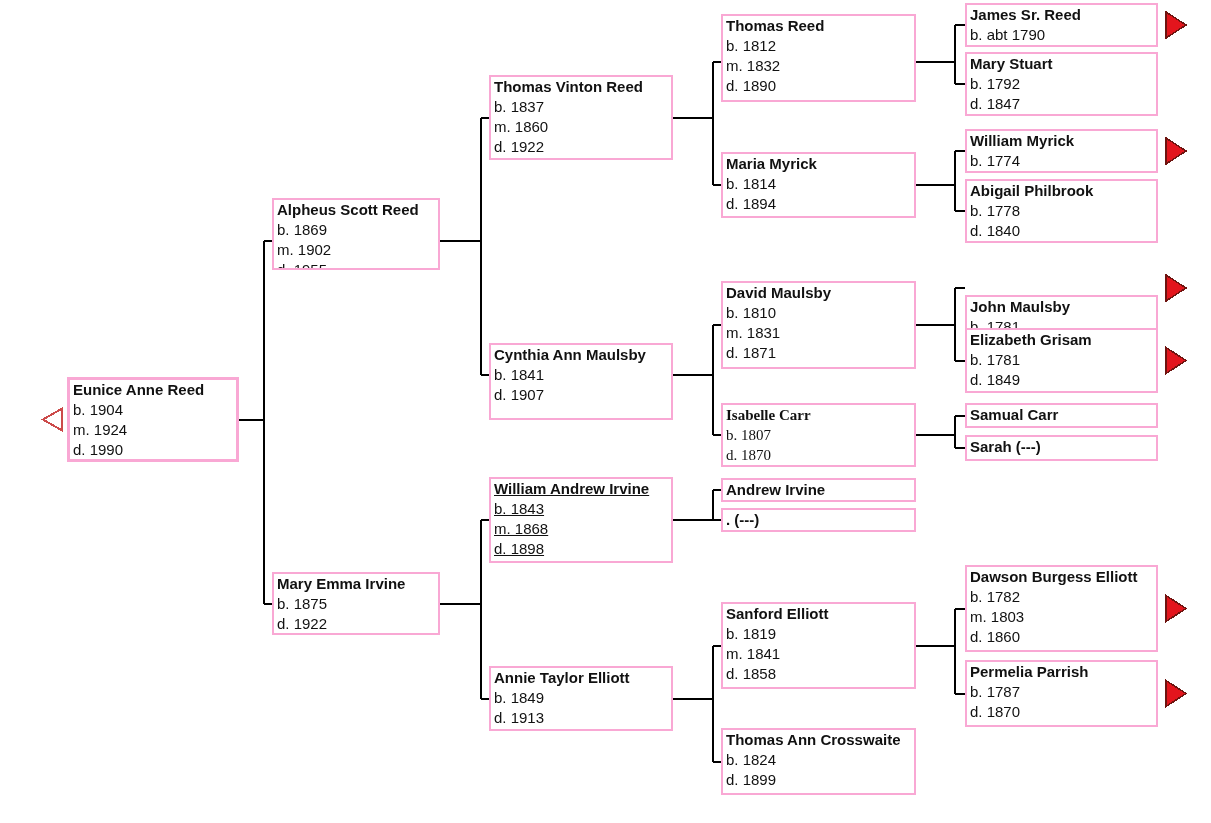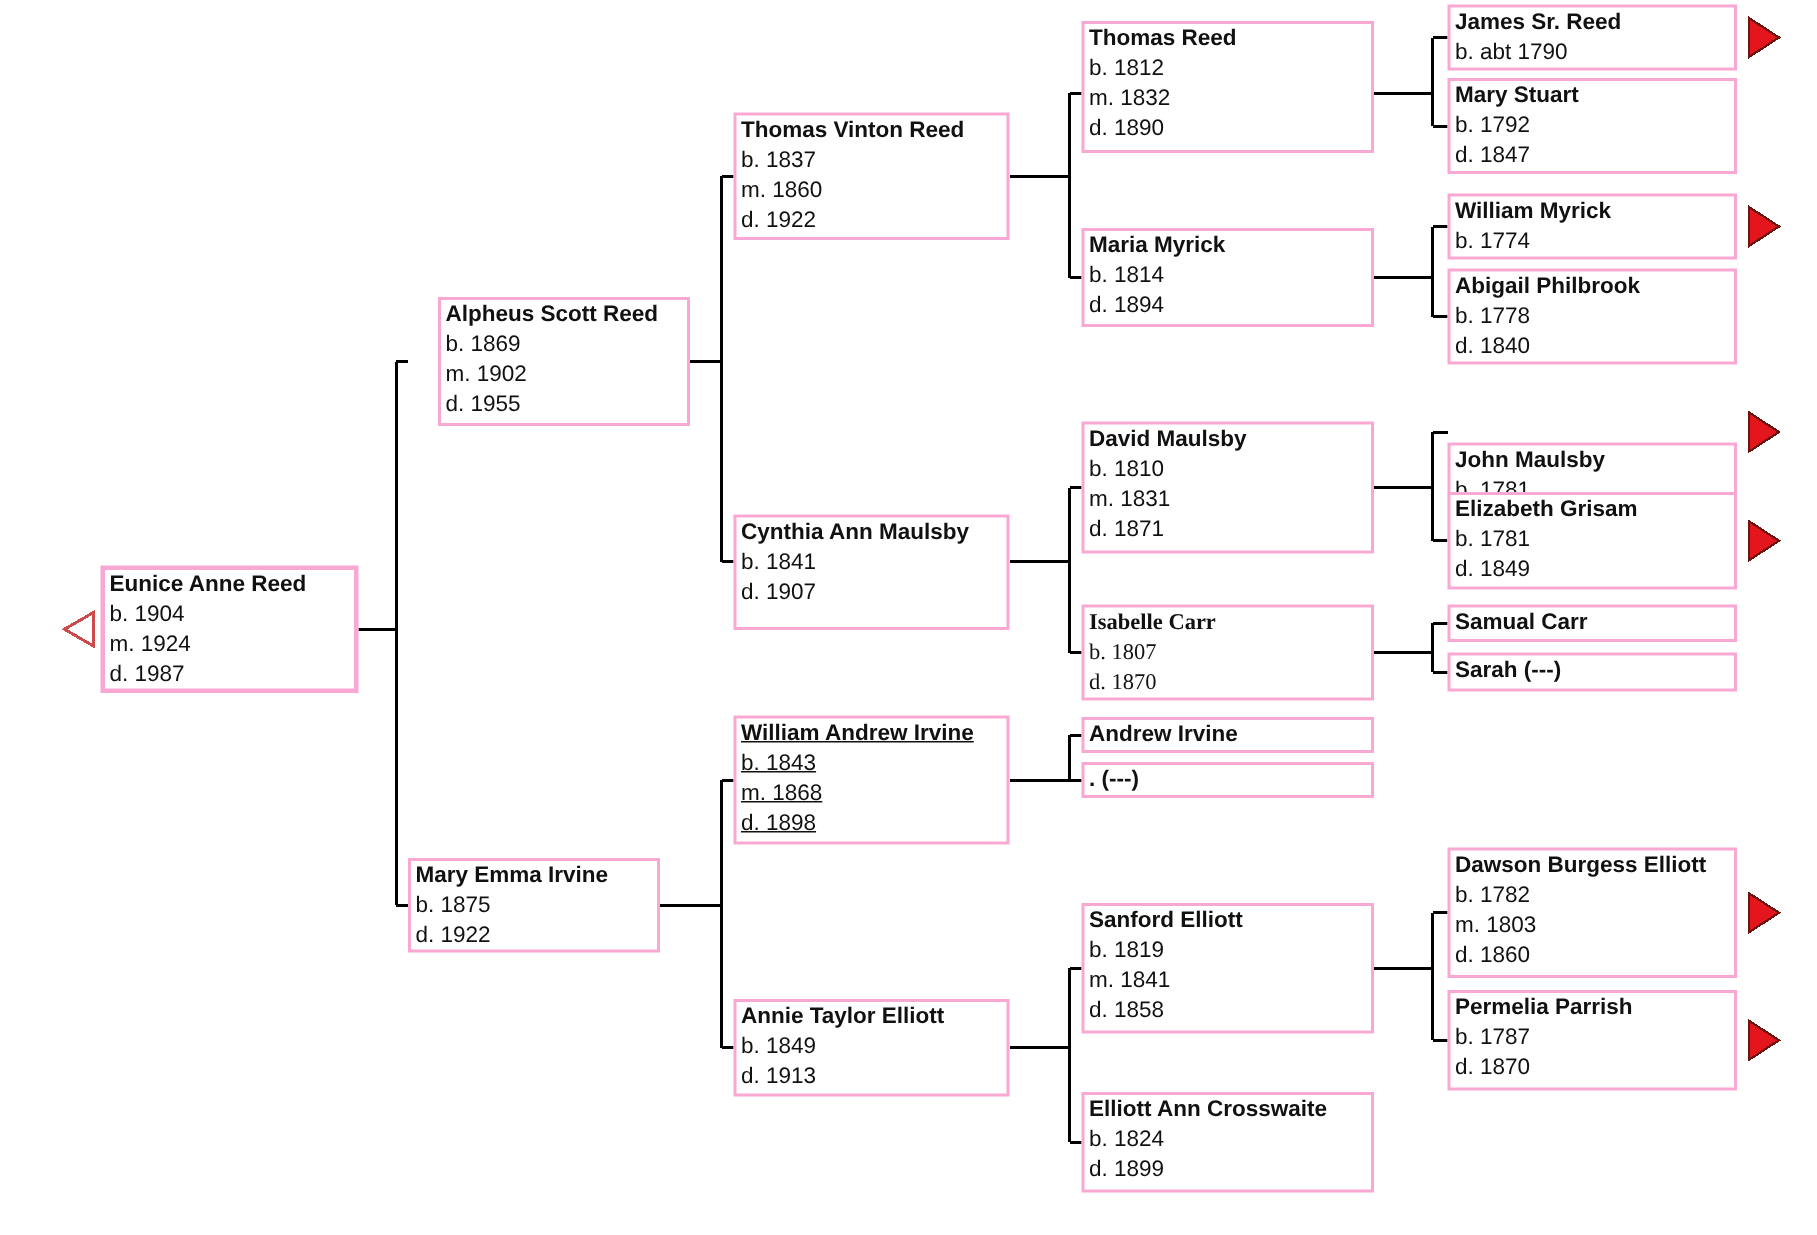--- a/index.html
+++ b/index.html
@@ -89,23 +89,23 @@
       <polygon points="1166,275 1166,301 1186,288" fill="#e3151d" stroke="#6e1410" stroke-width="1.5"></polygon>
       <polygon points="1166,347.5 1166,373.5 1186,360.5" fill="#e3151d" stroke="#6e1410" stroke-width="1.5"></polygon>
       <polygon points="1166,595.5 1166,621.5 1186,608.5" fill="#e3151d" stroke="#6e1410" stroke-width="1.5"></polygon>
       <polygon points="1166,680.5 1166,706.5 1186,693.5" fill="#e3151d" stroke="#6e1410" stroke-width="1.5"></polygon>
     </svg>
   <div id="boxes">
       <div class="person-box root" style="left: 67px; top: 377px; width: 172px; height: 85px;">
         <div class="pname">Eunice Anne Reed</div>
         <div class="pdetail">b. 1904</div>
         <div class="pdetail">m. 1924</div>
-        <div class="pdetail">d. 1987</div>
-      </div>
-      <div class="person-box" style="left: 272px; top: 198px; width: 168px; height: 86px; margin-left: 20px;">
+        <div class="pdetail">d. 1990</div>
+      </div>
+      <div class="person-box" style="left: 272px; top: 198px; width: 168px; height: 72px;">
         <div class="pname">Alpheus Scott Reed</div>
         <div class="pdetail">b. 1869</div>
         <div class="pdetail">m. 1902</div>
         <div class="pdetail">d. 1955</div>
       </div>
       <div class="person-box" style="left: 272px; top: 572px; width: 168px; height: 63px;">
         <div class="pname">Mary Emma Irvine</div>
         <div class="pdetail">b. 1875</div>
         <div class="pdetail">d. 1922</div>
       </div>
@@ -159,21 +159,21 @@
       <div class="person-box" style="left: 721px; top: 508px; width: 195px; height: 24px;">
         <div class="pname">. (---)</div>
       </div>
       <div class="person-box" style="left: 721px; top: 602px; width: 195px; height: 87px;">
         <div class="pname">Sanford Elliott</div>
         <div class="pdetail">b. 1819</div>
         <div class="pdetail">m. 1841</div>
         <div class="pdetail">d. 1858</div>
       </div>
       <div class="person-box" style="left: 721px; top: 728px; width: 195px; height: 67px;">
-        <div class="pname">Elliott Ann Crosswaite</div>
+        <div class="pname">Thomas Ann Crosswaite</div>
         <div class="pdetail">b. 1824</div>
         <div class="pdetail">d. 1899</div>
       </div>
       <div class="person-box" style="left: 965px; top: 3px; width: 193px; height: 44px;">
         <div class="pname">James Sr. Reed</div>
         <div class="pdetail">b. abt 1790</div>
       </div>
       <div class="person-box" style="left: 965px; top: 52px; width: 193px; height: 64px;">
         <div class="pname">Mary Stuart</div>
         <div class="pdetail">b. 1792</div>

